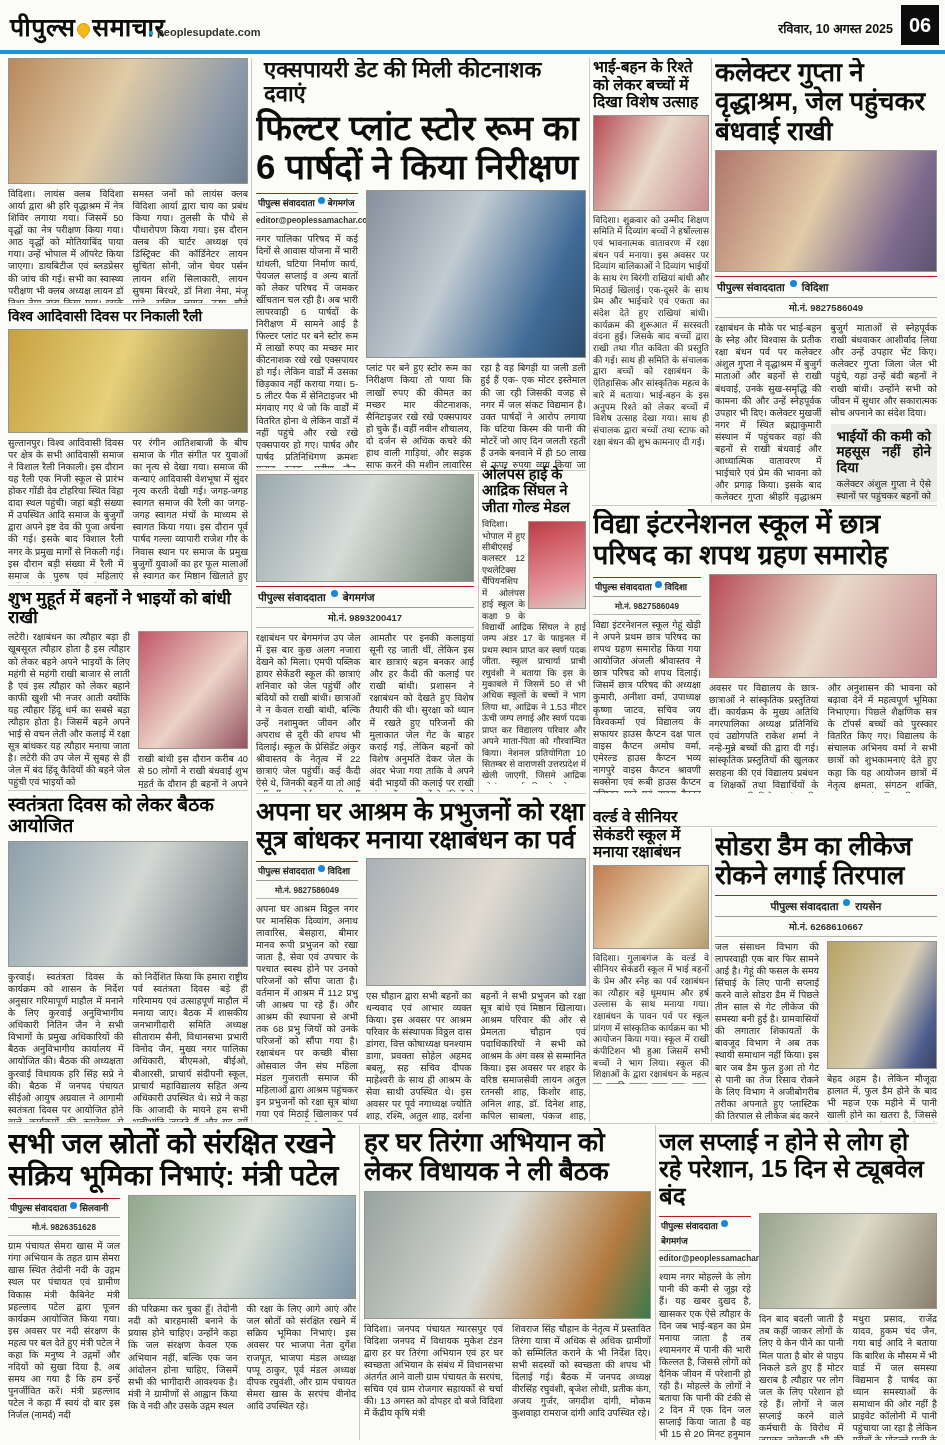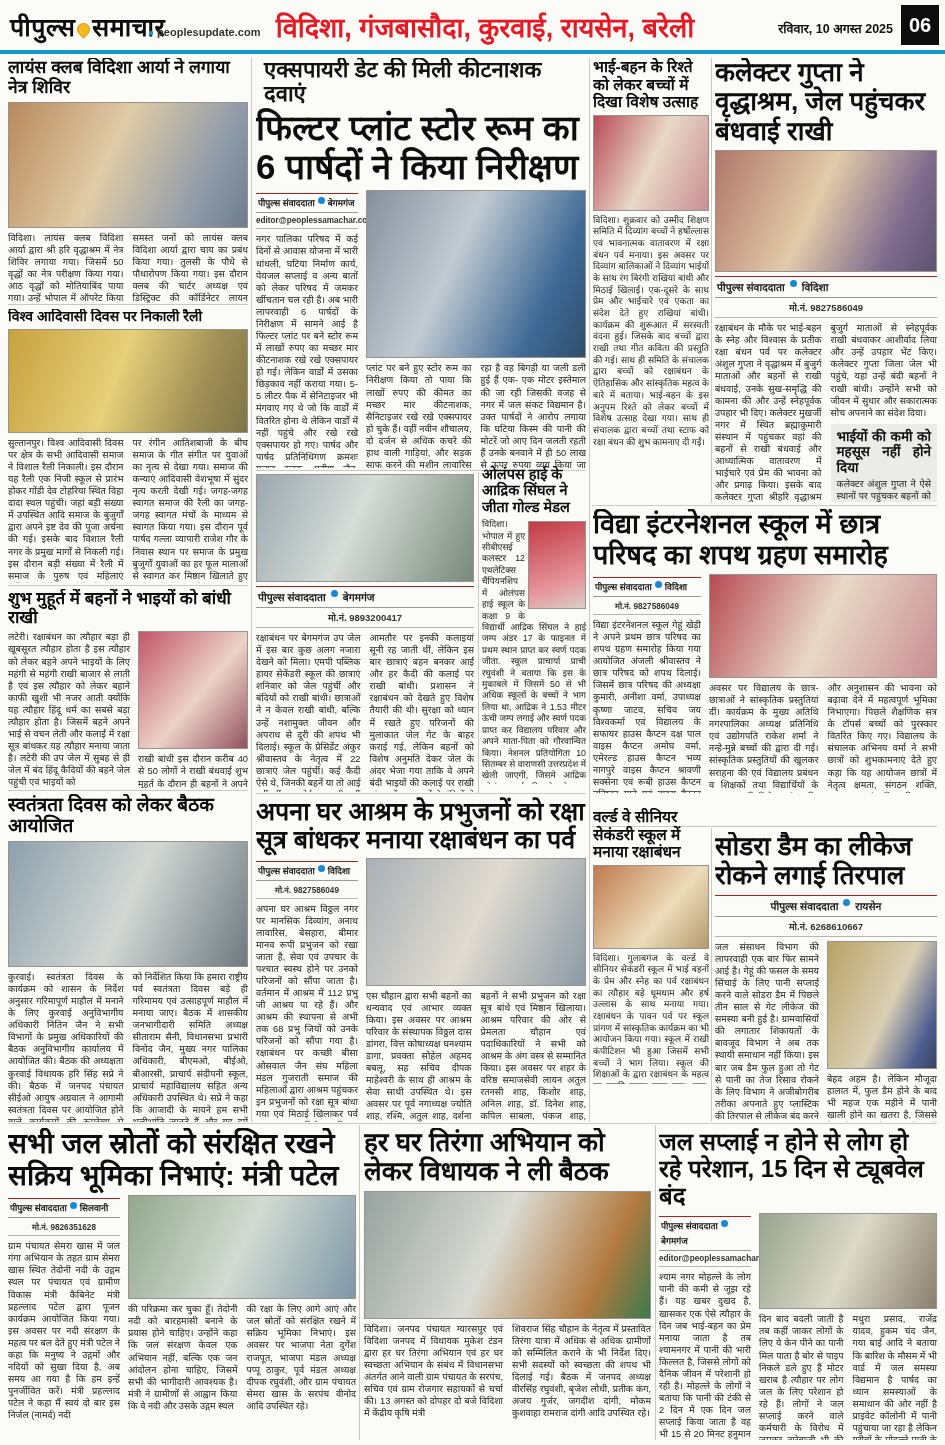--- a/index.html
+++ b/index.html
@@ -61,21 +61,20 @@
 <div class="page">
 
   <div class="masthead">
     <div class="logo">
       <span>पीपुल्स</span><span class="pin"></span><span>समाचार</span>
     </div>
     <div class="site">
       <span class="cy">●</span>
       <span>peoplesupdate.com</span>
     </div>
-    <div class="edition" style="color:#e51a24;">विदिशा, गंजबासौदा, कुरवाई, रायसेन, बरेली</div>
     <div class="dateline">रविवार, 10 अगस्त 2025</div>
     <div class="pagebox">06</div>
   </div>
   <div class="bluerule" style="background:#1797d6;"></div>
 
   <div class="vr" style="left:251px;top:58px;height:1064px;"></div>
   <div class="vr" style="left:589px;top:58px;height:1064px;"></div>
   <div class="vr" style="left:711px;top:58px;height:445px;"></div>
   <div class="vr" style="left:711px;top:828px;height:294px;"></div>
   <div class="vr" style="left:478px;top:472px;height:322px;"></div>
@@ -84,21 +83,20 @@
   <div class="hr" style="left:8px;top:304px;width:240px;"></div>
   <div class="hr" style="left:8px;top:585px;width:240px;"></div>
   <div class="hr" style="left:8px;top:790px;width:240px;"></div>
   <div class="hr" style="left:256px;top:470px;width:330px;"></div>
   <div class="hr" style="left:256px;top:793px;width:330px;"></div>
   <div class="hr" style="left:592px;top:505px;width:345px;"></div>
   <div class="hr" style="left:592px;top:826px;width:345px;"></div>
   <div class="hr" style="left:8px;top:1123px;width:929px;"></div>
 
   <section class="art" style="left:8px;top:58px;width:240px;height:245px;">
-    <h2 class="hl" style="font-size:17.5px;">लायंस क्लब विदिशा आर्या ने लगाया नेत्र शिविर</h2>
     <div class="photo ph-eye" style="height:126px;"></div>
     <div class="cols body">
       <div class="c">विदिशा। लायंस क्लब विदिशा आर्या द्वारा श्री हरि वृद्धाश्रम में नेत्र शिविर लगाया गया। जिसमें 50 वृद्धों का नेत्र परीक्षण किया गया। आठ वृद्धों को मोतियाबिंद पाया गया। उन्हें भोपाल में ऑपरेट किया जाएगा। डायबिटीज एवं ब्लडप्रेसर की जांच की गई। सभी का स्वास्थ्य परीक्षण भी क्लब अध्यक्ष लायन डॉ निशा नेमा द्वारा किया गया। इसके पश्चात वृद्धाश्रम के</div>
       <div class="c">समस्त जनों को लायंस क्लब विदिशा आर्या द्वारा चाय का प्रबंध किया गया। तुलसी के पौधे से पौधारोपण किया गया। इस दौरान क्लब की चार्टर अध्यक्ष एवं डिस्ट्रिक्ट की कॉर्डिनेटर लायन सुचिता सोनी, जोन चेयर पर्सन लायन शशि सिलाकारी, लायन सुषमा बिरथरे, डॉ निशा नेमा, मंजू पांडे, सचिव लायन ऊषा चौबे उपस्थित रहे।</div>
     </div>
   </section>
 
   <section class="art" style="left:8px;top:309px;width:240px;height:274px;">
     <h2 class="hl" style="font-size:14px;">विश्व आदिवासी दिवस पर निकाली रैली</h2>
     <div class="photo ph-rally" style="height:104px;"></div>

